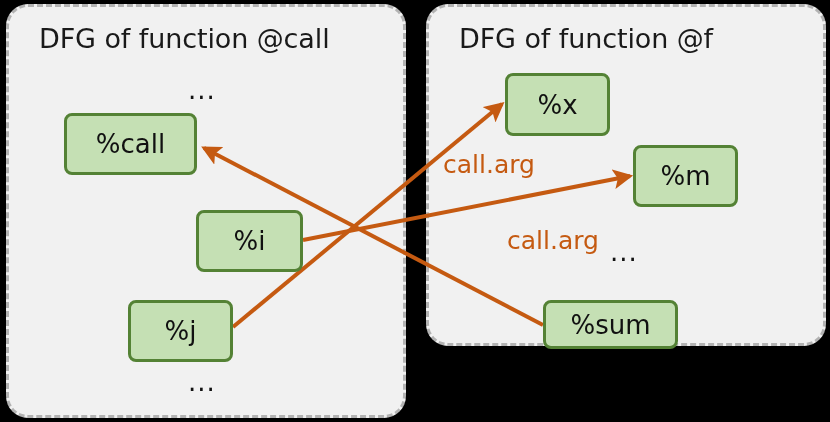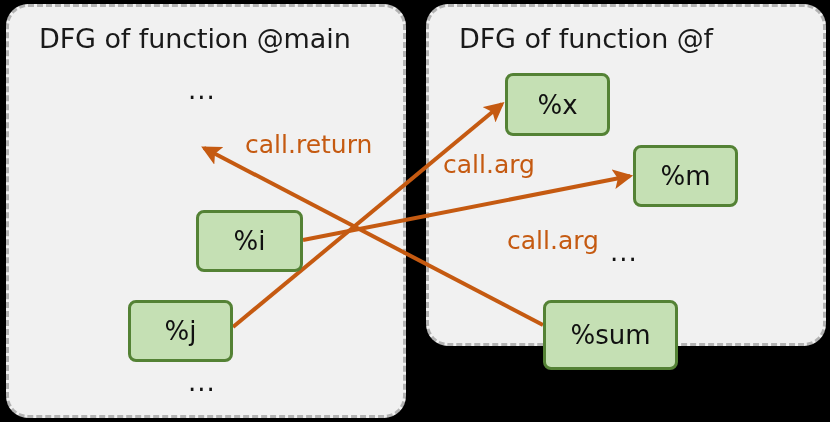--- a/index.html
+++ b/index.html
@@ -76,21 +76,21 @@
     height: 422px;
     pointer-events: none;
   }
 </style>
 </head>
 <body>
 
 <div id="canvas">
 
   <div class="panel" id="panel-main">
-    <div class="panel-title">DFG of function @main</div>
+    <div class="panel-title">DFG of function @call</div>
   </div>
 
   <div class="panel" id="panel-f">
     <div class="panel-title">DFG of function @f</div>
   </div>
 
   <svg id="edges" viewBox="0 0 830 422" xmlns="http://www.w3.org/2000/svg">
     <defs>
       <marker id="arrowhead" markerWidth="5" markerHeight="5" refX="4.2" refY="2.5" orient="auto" markerUnits="strokeWidth">
         <path d="M0,0 L5,2.5 L0,5 L1.1,2.5 Z" fill="#c55a11"></path>
@@ -99,20 +99,23 @@
 
     <line x1="543" y1="325" x2="204" y2="148" stroke="#c55a11" stroke-width="4" marker-end="url(#arrowhead)"></line>
 
     <line x1="233" y1="327" x2="502" y2="104" stroke="#c55a11" stroke-width="4" marker-end="url(#arrowhead)"></line>
 
     <line x1="303" y1="240" x2="630" y2="176" stroke="#c55a11" stroke-width="4" marker-end="url(#arrowhead)"></line>
   </svg>
 
   <div class="ellipsis" style="left:188px; top:77px;">...</div>
 
+  <div class="node" style="left:64px; top:113px; width:133px; height:62px;">
+    <span>%call</span>
+  </div>
 
   <div class="node" style="left:196px; top:210px; width:107px; height:62px;">
     <span>%i</span>
   </div>
 
   <div class="node" style="left:128px; top:300px; width:105px; height:62px;">
     <span>%j</span>
   </div>
 
   <div class="ellipsis" style="left:188px; top:369px;">...</div>
@@ -120,23 +123,22 @@
   <div class="node" style="left:505px; top:73px; width:105px; height:63px;">
     <span>%x</span>
   </div>
 
   <div class="node" style="left:633px; top:145px; width:105px; height:62px;">
     <span>%m</span>
   </div>
 
   <div class="ellipsis" style="left:610px; top:239px;">...</div>
 
-  <div class="node" style="left:543px; top:300px; width:135px; height:70px;">
+  <div class="node" style="left:543px; top:300px; width:135px; height:49px;">
     <span>%sum</span>
   </div>
 
-  <div class="edge-label" style="left:245px; top:130px;">call.return</div>
 
   <div class="edge-label" style="left:443px; top:150px;">call.arg</div>
 
   <div class="edge-label" style="left:507px; top:226px;">call.arg</div>
 
 </div>
 
 </body></html>

